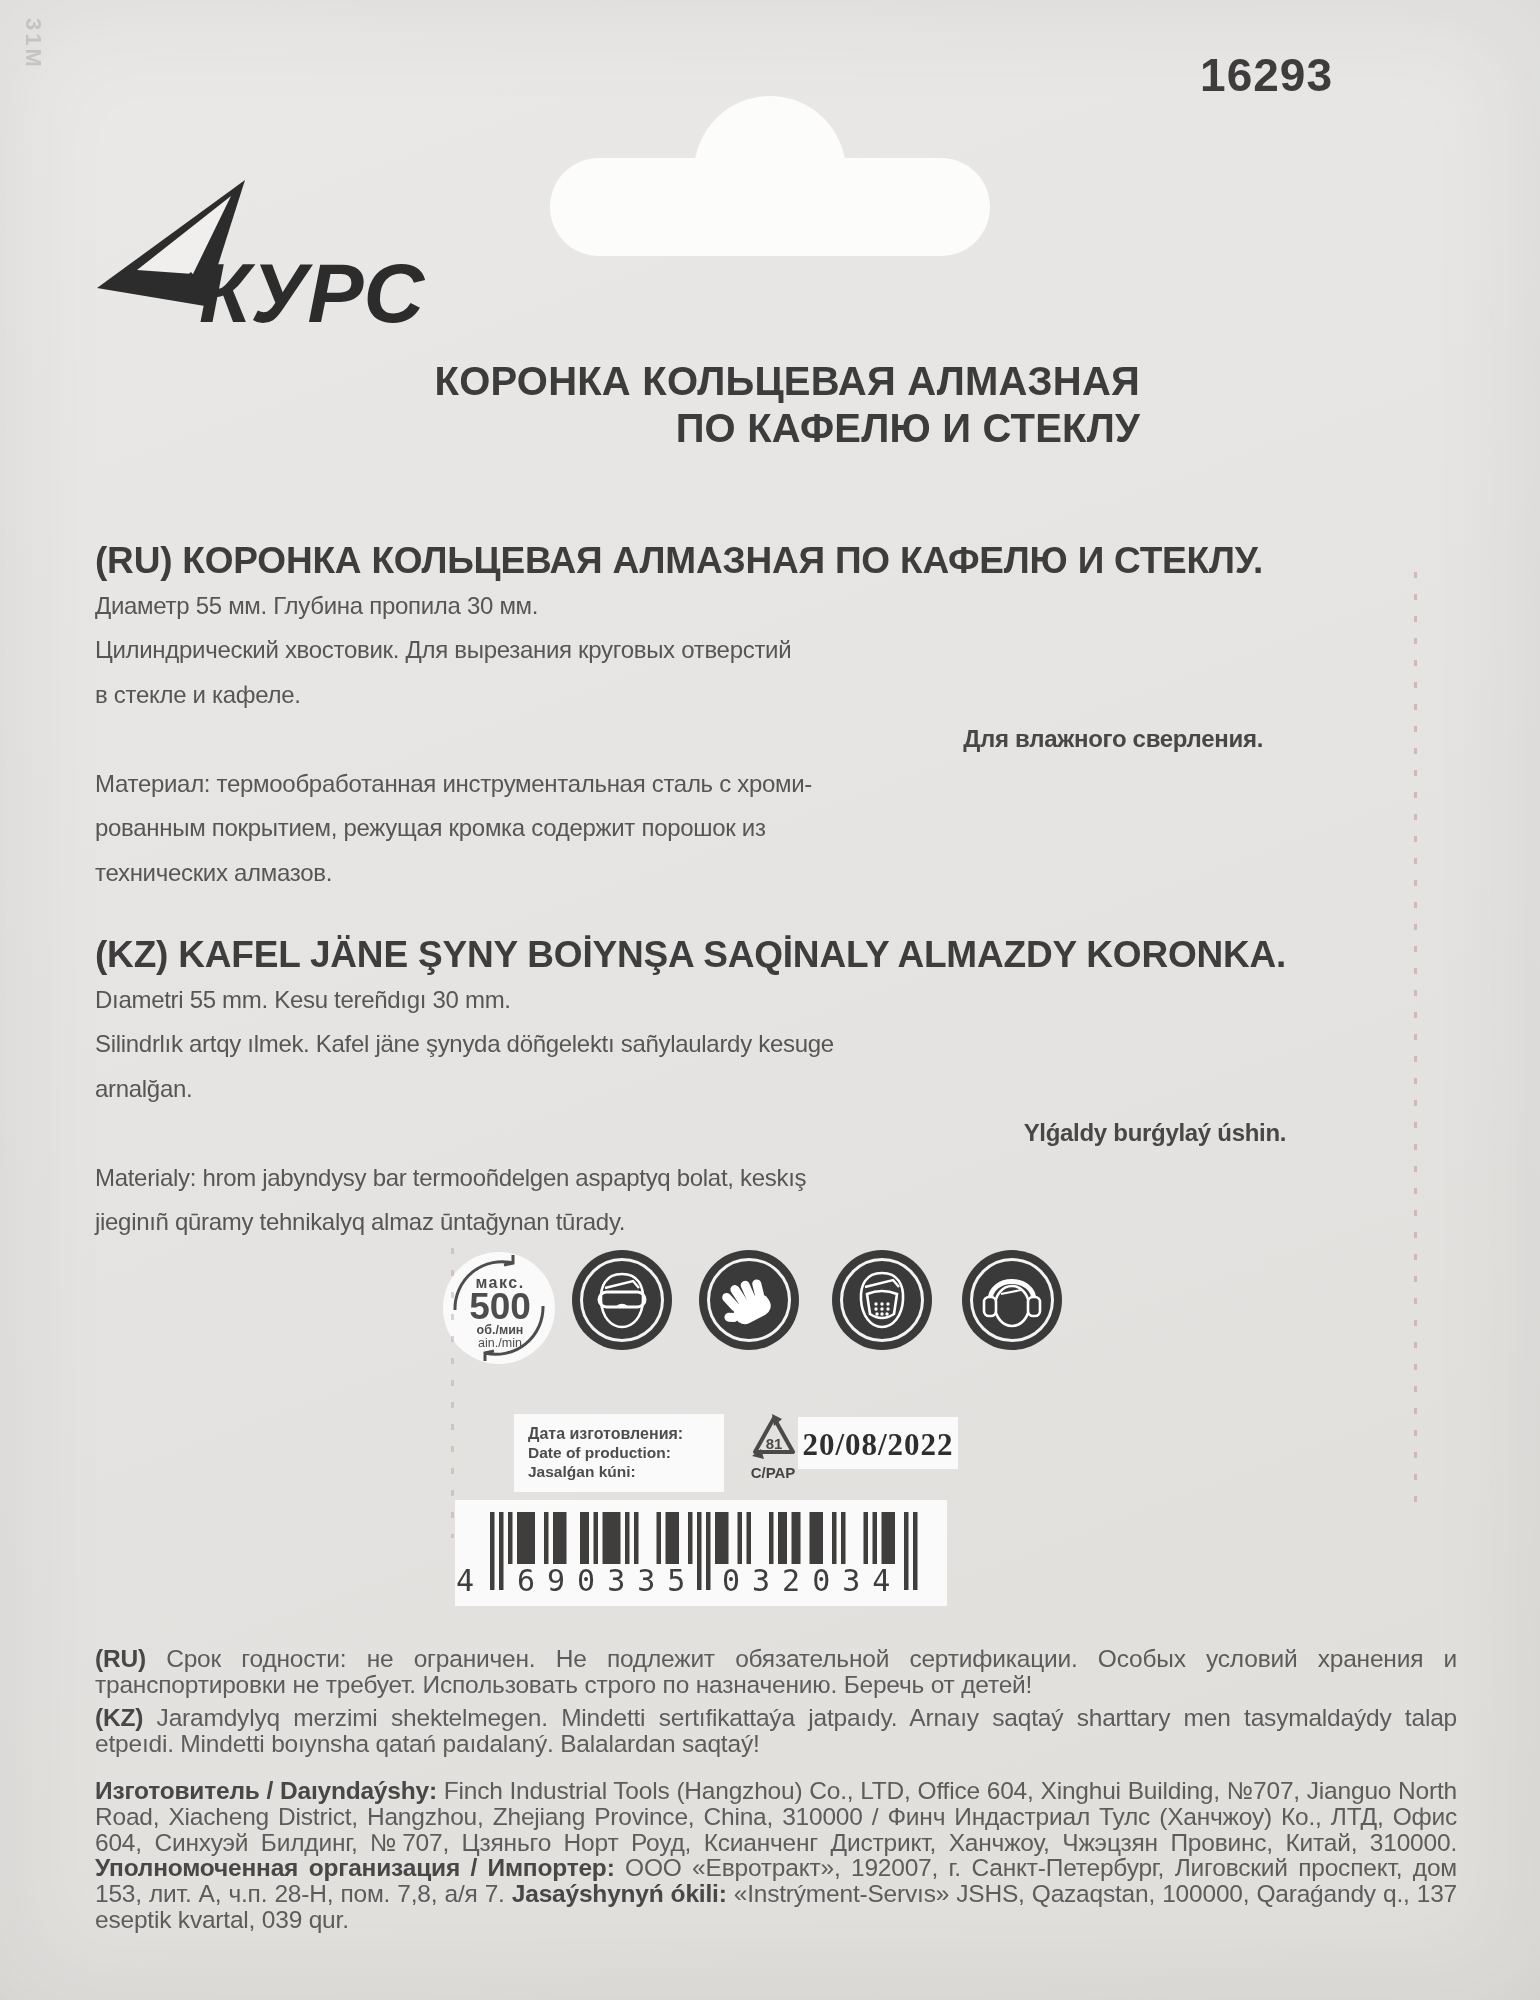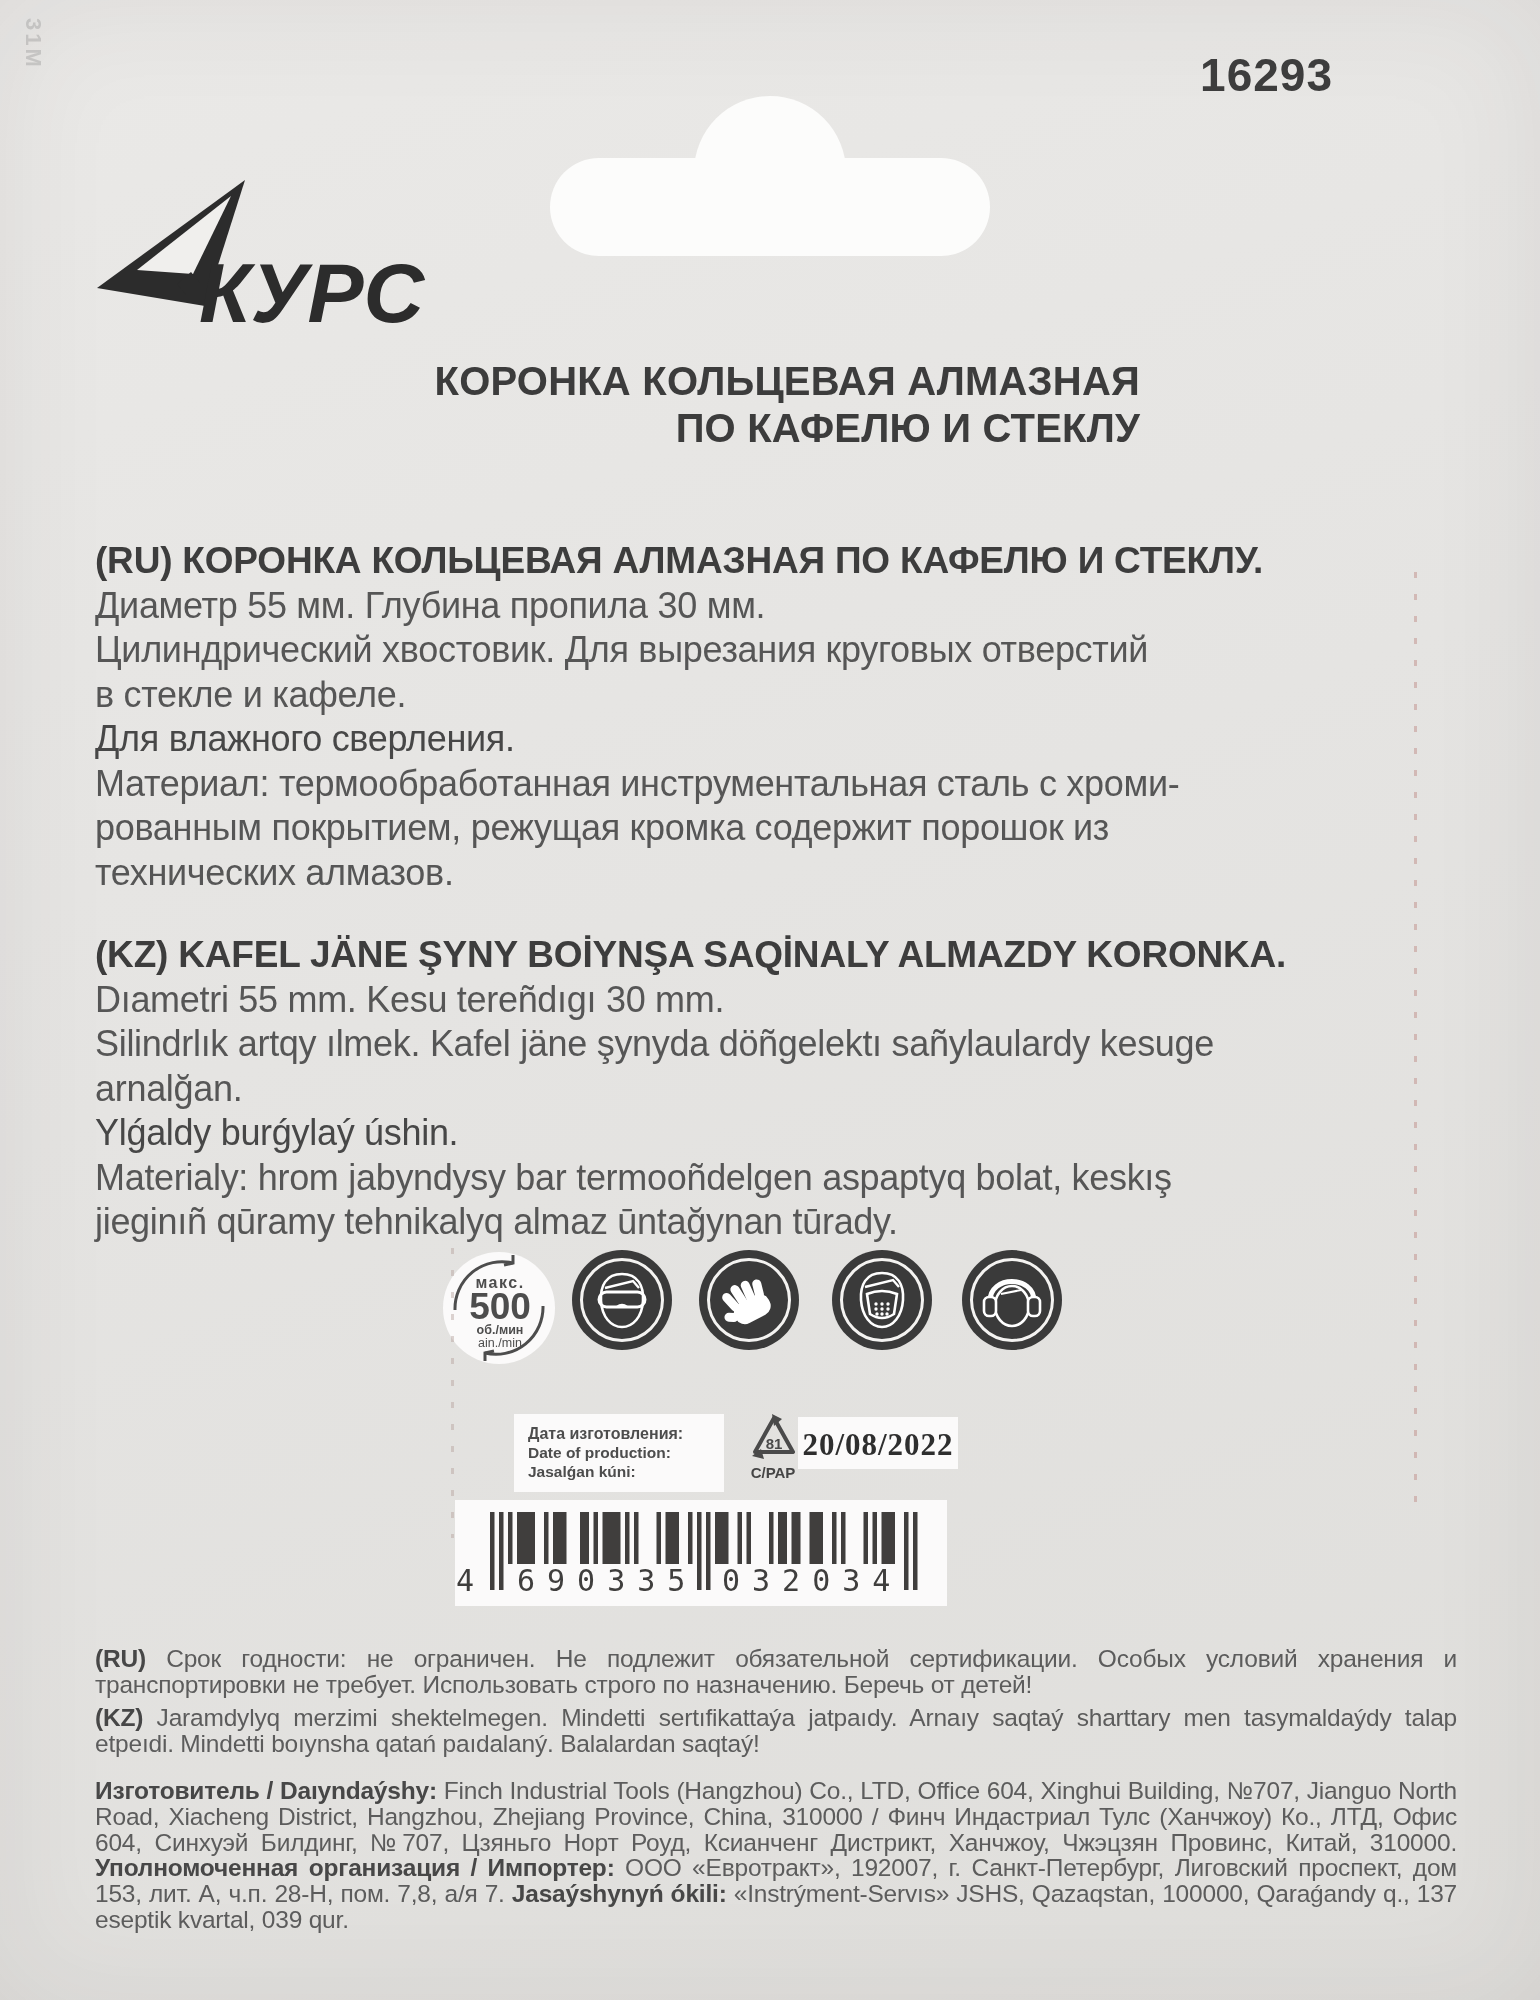--- a/index.html
+++ b/index.html
@@ -21,22 +21,22 @@
   .hang-slot .bump{position:absolute;left:50%;top:-62px;transform:translateX(-50%);width:152px;height:152px;border-radius:50%;background:#fcfcfb;}
   
   .brand{position:absolute;left:93px;top:170px;width:340px;height:165px;}
   
   .title{position:absolute;top:358px;right:400px;text-align:right;font-size:40px;line-height:47px;font-weight:700;color:#3c3c3c;letter-spacing:0.2px;white-space:nowrap;}
   
   .block{position:absolute;left:95px;margin-top:36px;}
   .block.ru{top:503px;}
   .block.kz{top:897px;}
   .bhead{font-size:37px;font-weight:700;color:#3d3d3d;line-height:44.5px;white-space:nowrap;letter-spacing:-0.2px;}
-  .bl{font-size:36px;color:#565656;line-height:44.5px;white-space:nowrap;letter-spacing:-0.3px;}
-  .bl.b{font-weight:400;color:#474747;}
+  .bl{font-size:24px;color:#565656;line-height:44.5px;white-space:nowrap;letter-spacing:-0.3px;}
+  .bl.b{font-weight:700;color:#474747;text-align:right;}
   
   .rpm{position:absolute;left:443px;top:1252px;width:112px;height:112px;}
   .ppe{position:absolute;width:78px;height:78px;border-radius:50%;background:#3a3a3a;border:3px solid #f4f3f1;box-shadow:0 0 0 8px #3a3a3a;}
   .ppe svg{position:absolute;left:0;top:0;}
   .ppe.goggles{left:580px;top:1258px;}
   .ppe.gloves{left:707px;top:1258px;}
   .ppe.respirator{left:840px;top:1258px;}
   .ppe.ear{left:970px;top:1258px;}
   
   .prod-label{

